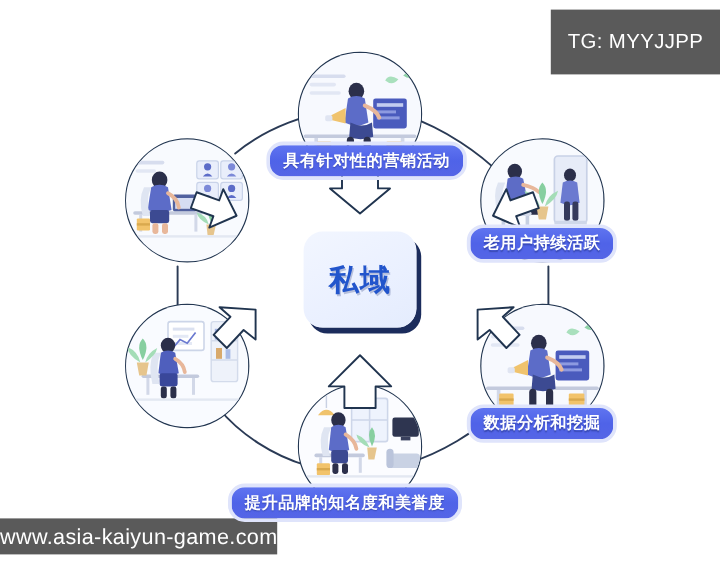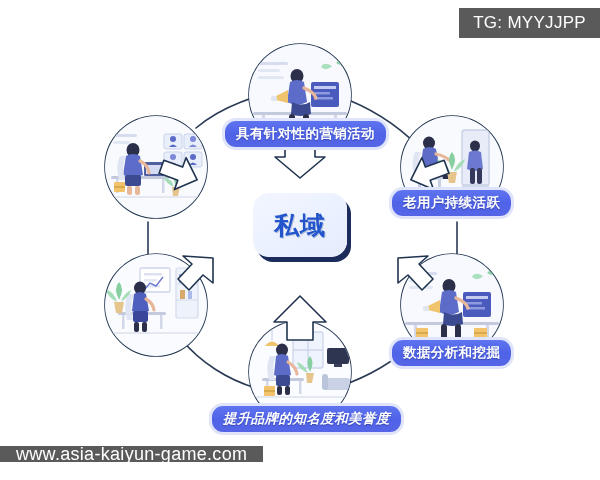--- a/index.html
+++ b/index.html
@@ -32,46 +32,46 @@
     letter-spacing: 0.3px;
     white-space: nowrap;
     display: flex;
     align-items: center;
     justify-content: center;
   }
   #wm-top {
     right: 0px;
     top: 8px;
     height: 30px;
-    padding: 0 14px;
+    padding: 12px 14px;
     font-size: 17px;
   }
   #wm-bottom {
     left: 0px;
     bottom: 18px;
-    height: 16px;
-    padding: 0 16px;
+    height: 30px;
+    padding: 0 0;
     font-size: 18px;
   }
 
   
   #diagram {
     position: absolute;
     left: 0; top: 0;
     width: 600px;
     height: 480px;
   }
 
   
   #center-card {
     position: absolute;
     left: 253px;
     top: 193px;
     width: 94px;
-    height: 64px;
+    height: 80px;
     border-radius: 16px;
     background: linear-gradient(150deg, #f2f6ff 0%, #eaf0ff 60%, #e4ecfd 100%);
     box-shadow: 4px 5px 0 0 #1b2c5c;
     display: flex;
     align-items: center;
     justify-content: center;
     z-index: 6;
   }
   #center-card .ctext {
     font-family: "DejaVu Sans", "Liberation Sans", sans-serif;
@@ -430,21 +430,21 @@
   </div>
 
   <div class="pill" style="left:389px; top:187px;">
     <span>老用户持续活跃</span>
   </div>
 
   <div class="pill" style="left:389px; top:337px;">
     <span>数据分析和挖掘</span>
   </div>
 
-  <div class="pill" style="left:209px; top:403px;font-style:italic;">
+  <div class="pill" style="left:190px; top:403px;">
     <span>提升品牌的知名度和美誉度</span>
   </div>
 
 
 
   <div class="wm" id="wm-top">TG: MYYJJPP</div>
 
   <div class="wm" id="wm-bottom">www.asia-kaiyun-game.com</div>
 
 </div>

